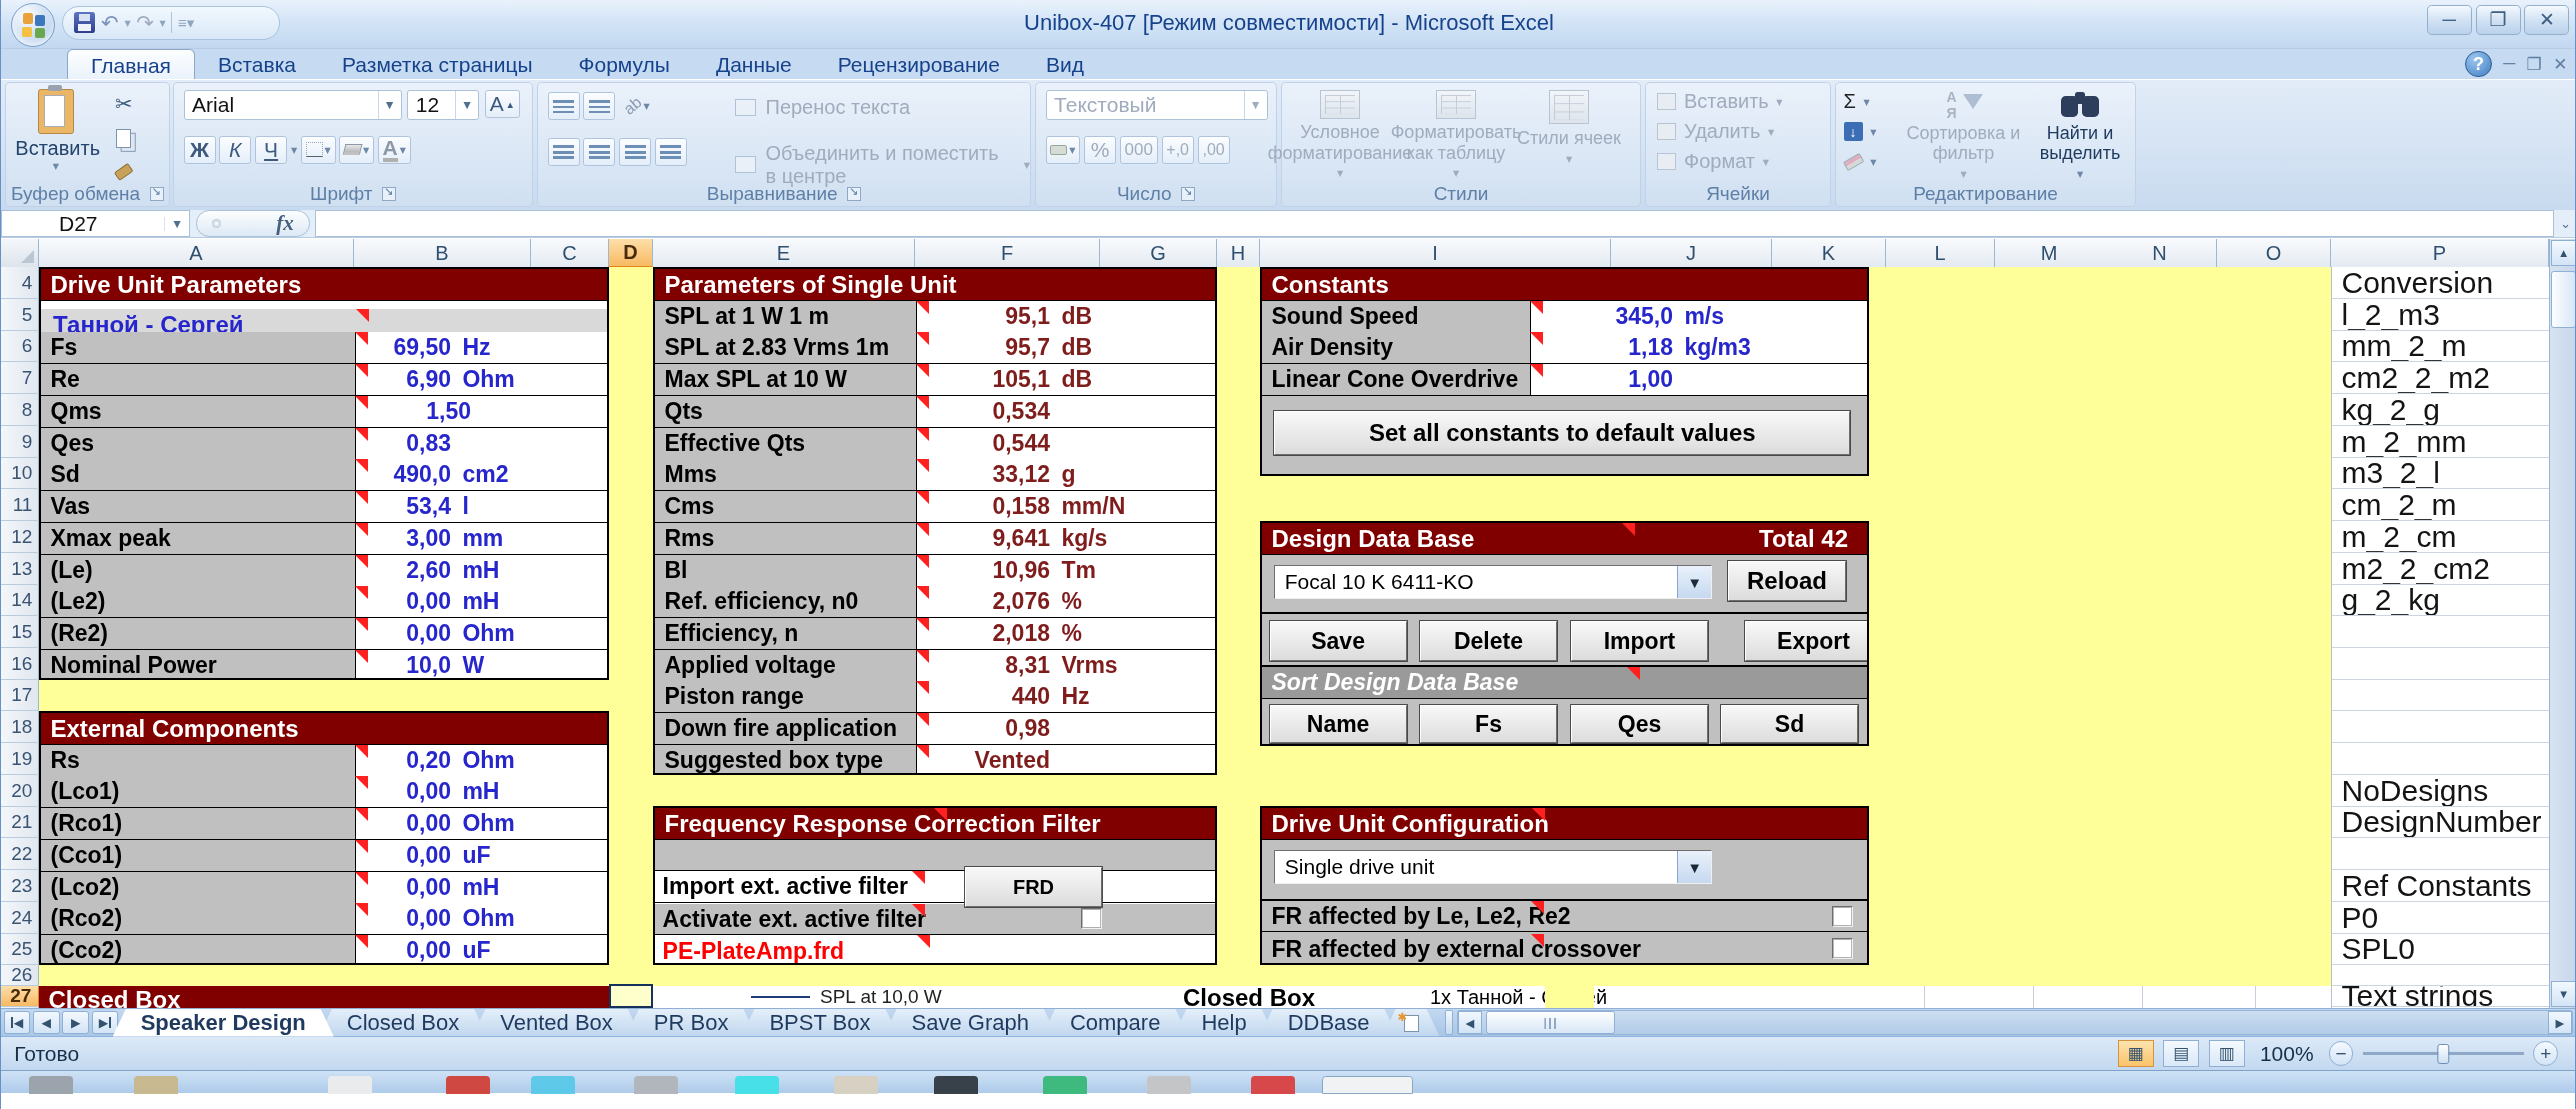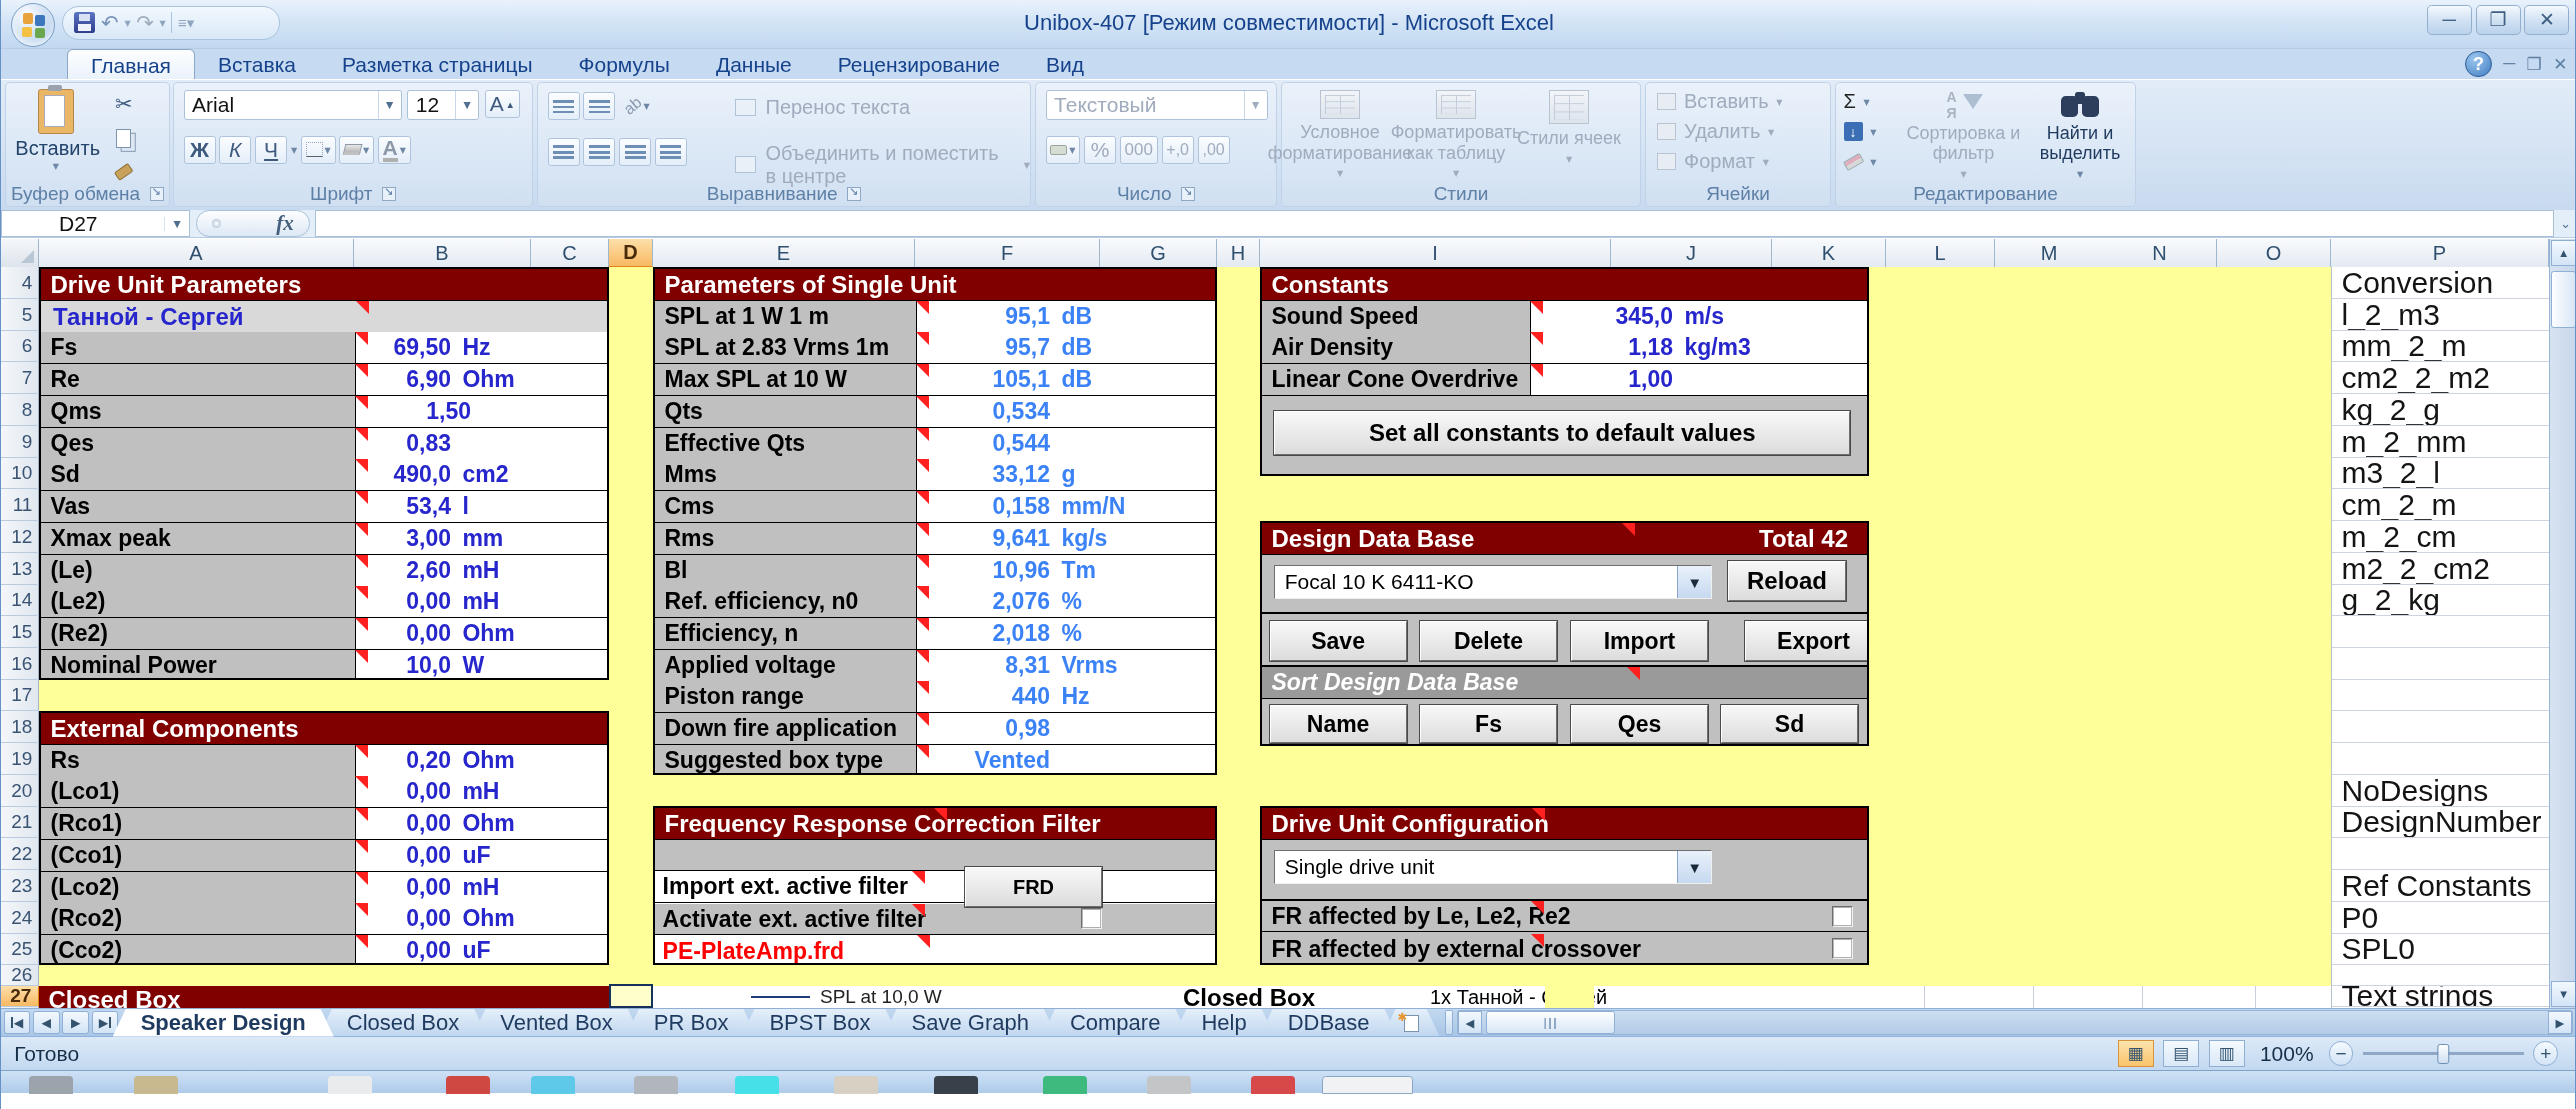--- a/index.html
+++ b/index.html
@@ -77,21 +77,21 @@
   
   #canvas{position:absolute;left:38px;top:267px;width:2510px;height:741px;background:#FFFF99;overflow:hidden;}
   .panel{position:absolute;border:2.8px solid #000;background:#fff;overflow:hidden;}
   .thdr{position:absolute;left:0;right:0;background:#800000;color:#fff;font-weight:bold;font-size:24px;display:flex;align-items:center;padding-left:9.5px;border-bottom:1.9px solid #000;white-space:nowrap;}
   .trow{position:absolute;left:0;right:0;display:flex;border-bottom:1.9px solid #000;}
   .lblc{position:relative;background:#C0C0C0;color:#000;font-weight:bold;font-size:23px;display:flex;align-items:center;padding-left:9.5px;border-right:1.9px solid #000;white-space:nowrap;}
   .valc{flex:1;background:#fff;display:flex;align-items:center;font-weight:bold;font-size:23px;}
   .num{text-align:right;white-space:nowrap;}
   .unit{margin-left:11.4px;white-space:nowrap;}
   .vblue{color:#2626CC;}
-  .vred{color:#3b82f6;}
+  .vred{color:#7f1d1d;}
   .mkr{position:absolute;top:0;width:0;height:0;border-top:13.3px solid #FF2020;border-left:13.3px solid transparent;}
   .subrow{background:#D9D9D9;color:#2626CC;font-weight:bold;font-size:24px;display:flex;align-items:center;padding-left:9.5px;border-bottom:1.9px solid #000;position:absolute;left:0;right:0;}
   .grayband{position:absolute;left:0;right:0;background:#C0C0C0;border-bottom:1.9px solid #000;}
   .btn3d{background:linear-gradient(#F8F8F8,#DCDCDC);border:1.9px solid;border-color:#FFFFFF #6E6E6E #6E6E6E #FFFFFF;box-shadow:0 0 0 0.9px #3C3C3C;color:#000;font-weight:bold;font-size:23px;display:flex;align-items:center;justify-content:center;white-space:nowrap;}
   .xcombo{position:absolute;height:34px;background:#fff;border:1.9px solid;border-color:#6E6E6E #F0F0F0 #F0F0F0 #6E6E6E;display:flex;align-items:center;}
   .xcombo .xt{flex:1;font-size:21px;color:#000;padding-left:9.5px;white-space:nowrap;overflow:hidden;}
   .xcombo .xa{width:34px;height:100%;background:linear-gradient(#E9F1FB,#C6D9F0);border-left:0.9px solid #89A7CC;display:flex;align-items:center;justify-content:center;font-size:15px;color:#1A2A3A;}
   .cb{position:absolute;width:21px;height:21px;background:#fff;border:1.9px solid;border-color:#6d6d6d #f2f2f2 #f2f2f2 #6d6d6d;box-shadow:inset 0 0 0 0.9px #AFAFAF;}
   #pcol{position:absolute;background:#fff;border-left:0.9px solid #B6BFCC;}
   .prow{position:absolute;left:0;right:0;border-bottom:0.9px solid #CDD4E0;font-size:30px;color:#141414;display:flex;align-items:center;padding-left:9.5px;white-space:nowrap;overflow:hidden;}
@@ -448,21 +448,21 @@
       <div class="rn" style="top: 635px; height: 32px;">24</div>
       <div class="rn" style="top: 666px; height: 32px;">25</div>
       <div class="rn" style="top: 698px; height: 21px;">26</div>
       <div class="rn sel" style="top: 719px; height: 21px;">27</div>
     </div>
 
   <div id="canvas">
 
     <div class="panel" id="tbl-drive" style="left:0px;top:0px;width:570px;height:413px;">
         <div class="thdr" style="top: 0px; height: 32px;">Drive Unit Parameters</div>
-        <div class="subrow" style="top: 32px; height: 32px; padding-left: 12px;">Танной - Сергей<span class="mkr" style="left: 315px;"></span></div>
+        <div class="subrow" style="top: 40px; height: 32px; padding-left: 12px;">Танной - Сергей<span class="mkr" style="left: 315px;"></span></div>
         <div class="trow" style="top: 63px; height: 32px;">
           <div class="lblc" style="width: 315px;">Fs<span class="mkr" style="right: -13.3px; z-index: 2;"></span></div>
           <div class="valc vblue">
             <span class="num" style="width: 95px;">69,50</span>
             <span class="unit">Hz</span>
           </div>
         </div>
         <div class="trow" style="top: 95px; height: 32px;">
           <div class="lblc" style="width: 315px;">Re<span class="mkr" style="right: -13.3px; z-index: 2;"></span></div>
           <div class="valc vblue">

